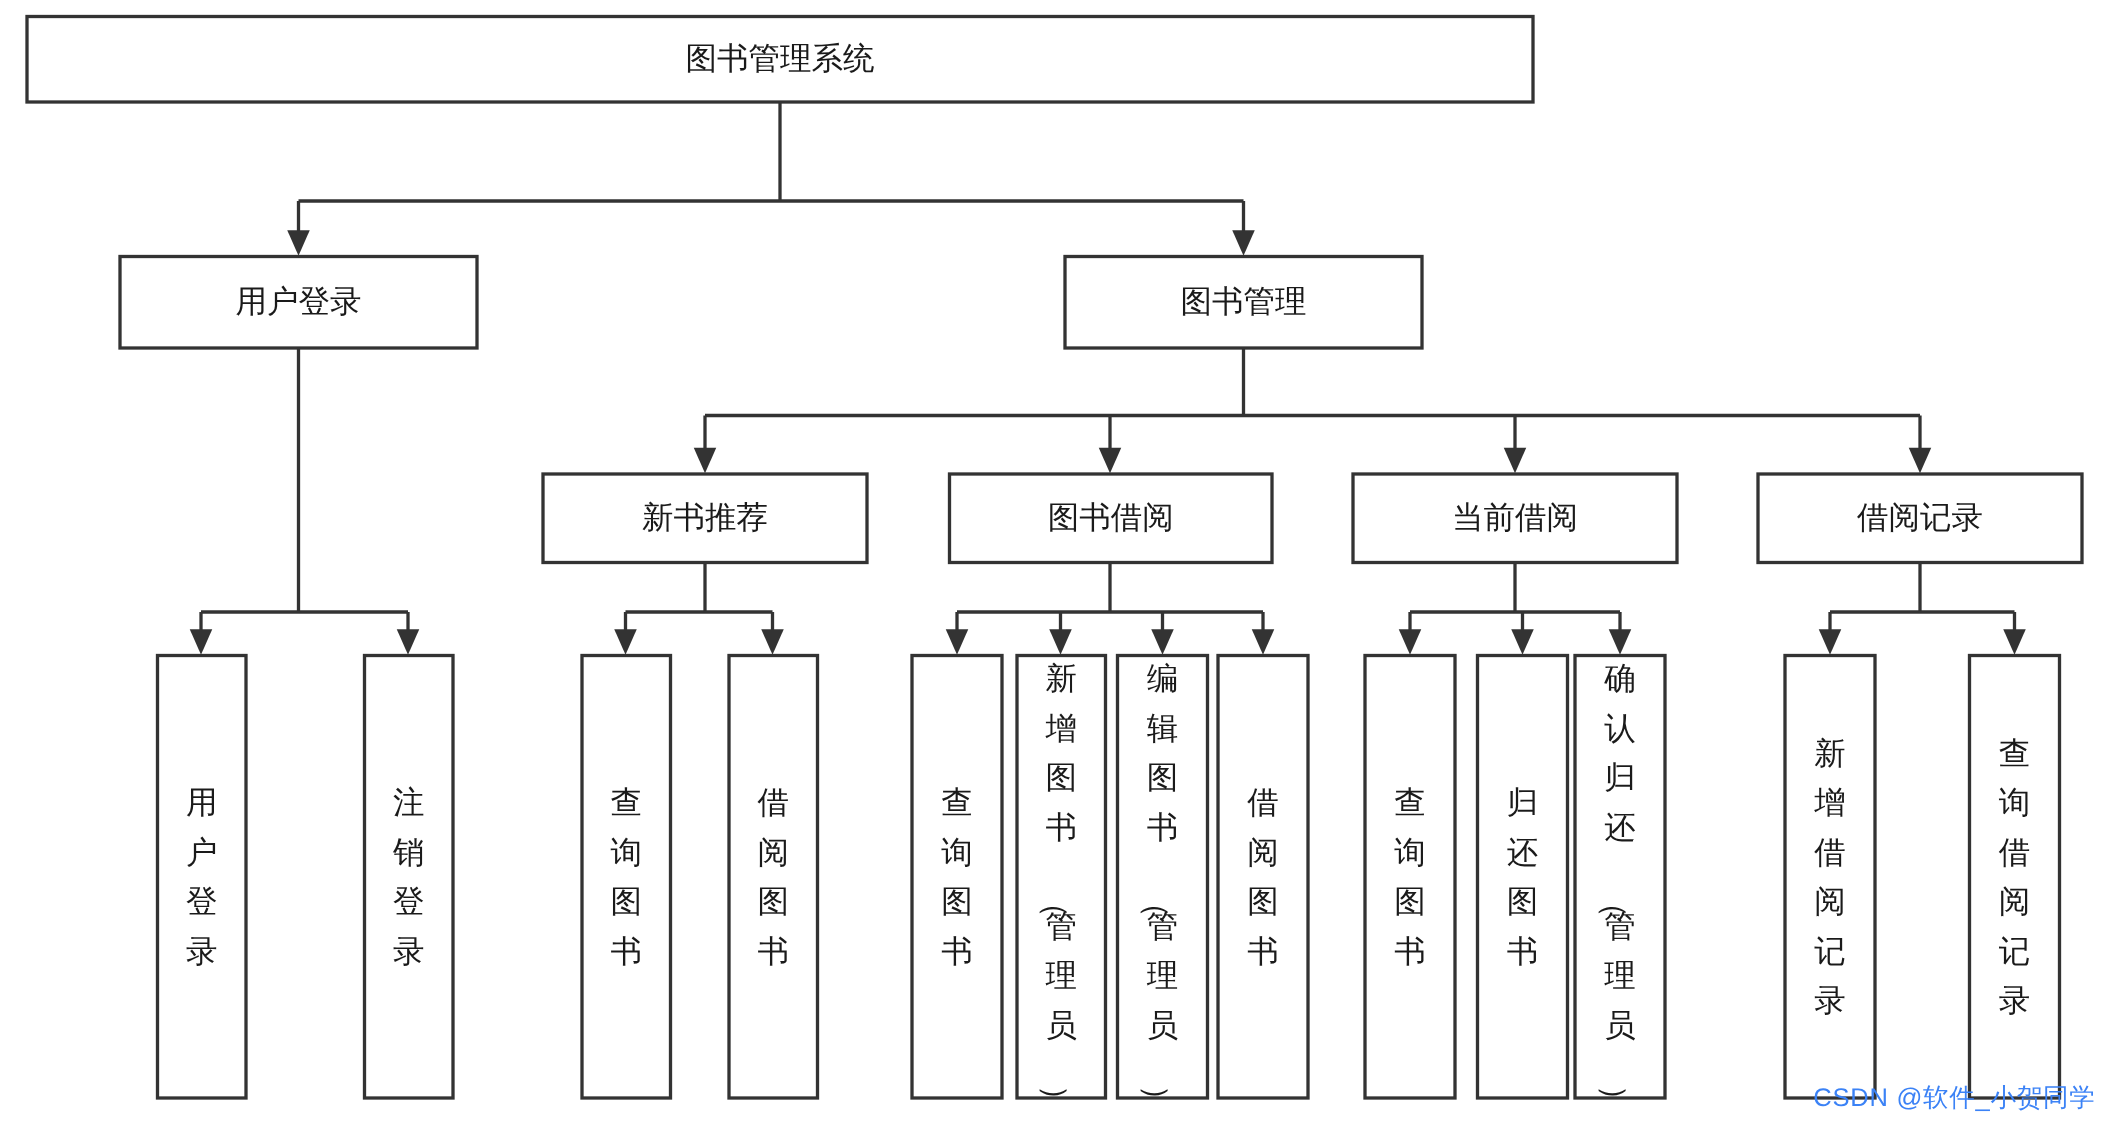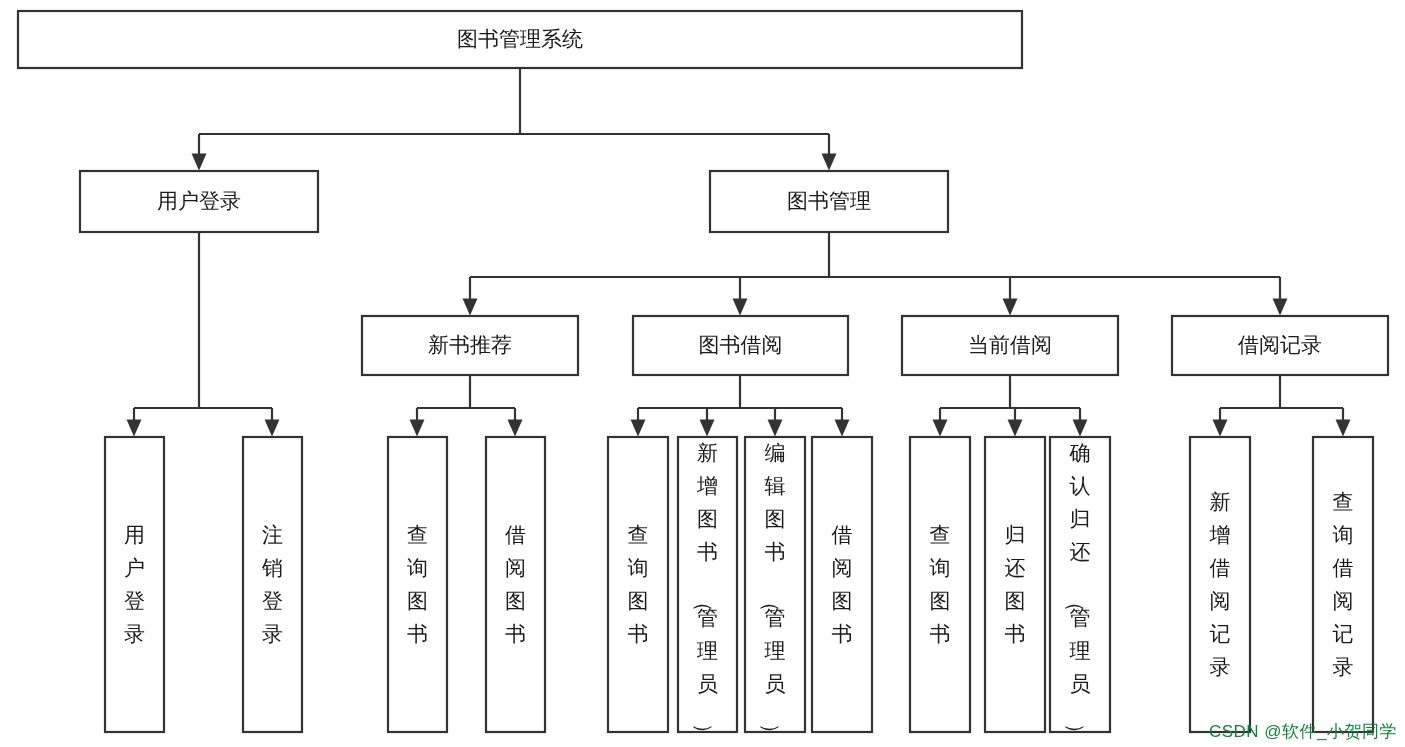--- a/index.html
+++ b/index.html
@@ -49,21 +49,21 @@
   .arrow-head {
     fill: #333333;
     stroke: none;
   }
   .watermark {
     position: absolute;
     right: 8px;
     bottom: 4px;
     font-family: "Liberation Sans", "DejaVu Sans", sans-serif;
     font-size: 17px;
-    color: #15803d;
+    color: #3b82f6;
     white-space: nowrap;
     letter-spacing: 0.5px;
     user-select: none;
   }
 </style>
 </head>
 <body>
 
 <div id="diagram-root">
   <svg class="flow" viewBox="0 0 1405 747" xmlns="http://www.w3.org/2000/svg">

